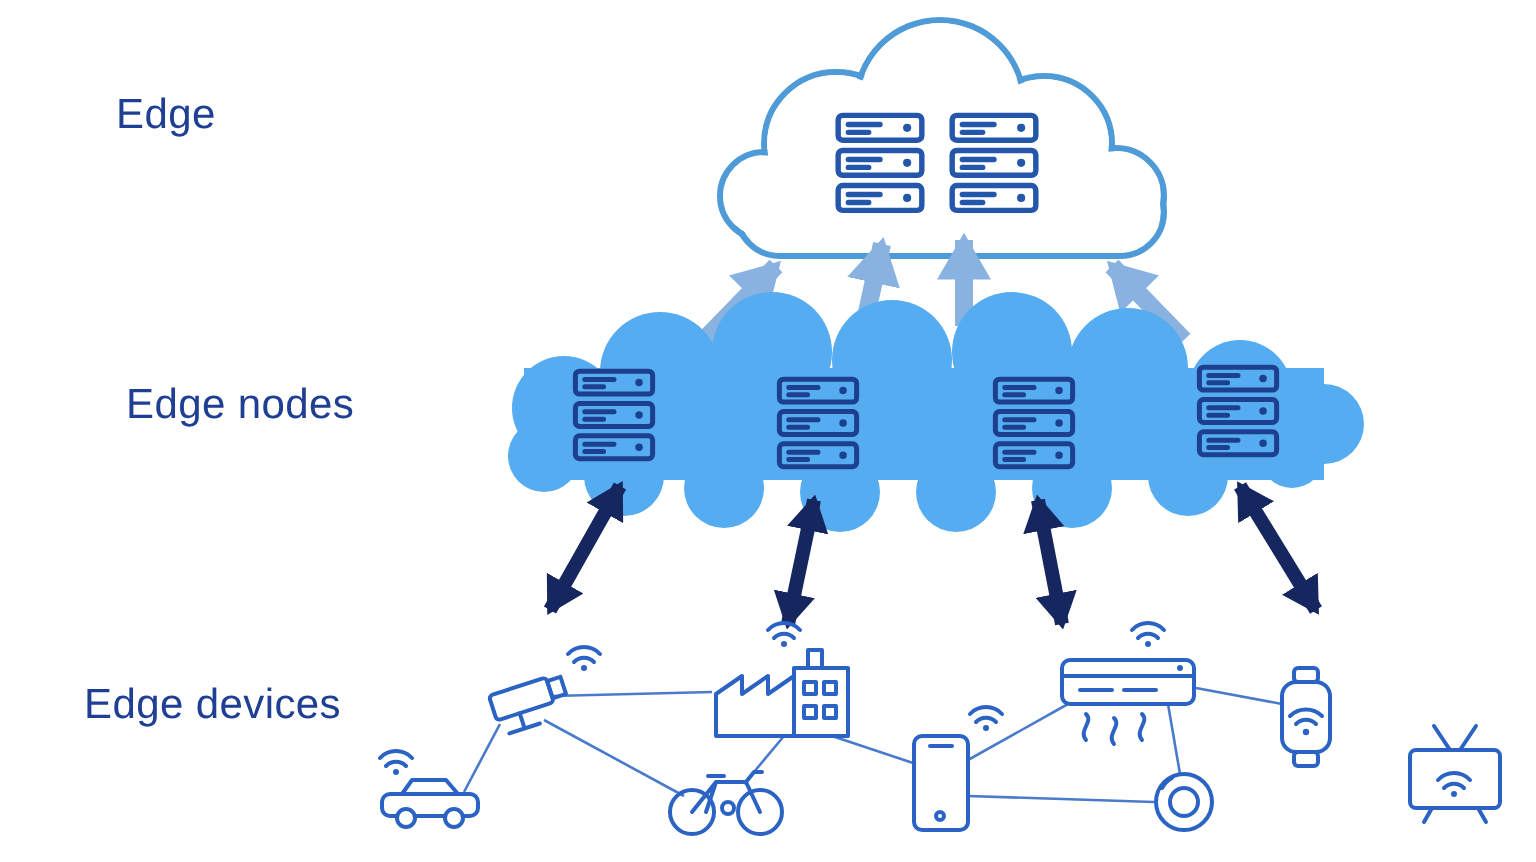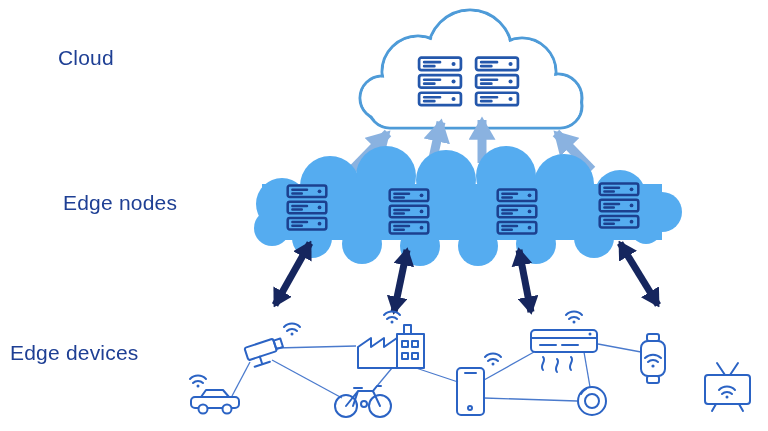--- a/index.html
+++ b/index.html
@@ -10,21 +10,21 @@
     overflow:hidden;
   }
   .layer-label{
     position:absolute;
     color:var(--label-text,#1e3f94);
     font-size:21px;font-weight:500;letter-spacing:.2px;
     user-select:none;
   }
   #lbl-cloud{left:58px;top:46px;}
   #lbl-edge-nodes{left:27px;top:191px;margin-left:36px;}
-  #lbl-edge-devices{left:10px;top:341px;text-align:right;}
+  #lbl-edge-devices{left:42px;top:341px;text-align:right;}
   svg.scene{position:absolute;left:0;top:0;}
   .c-outline{stroke:var(--cloud-outline);stroke-width:3;fill:none;}
   .c-mask{fill:#fff;stroke:none;}
   .c-cloudfill{fill:var(--edge-cloud-fill);stroke:none;}
   .c-srv{color:var(--cloud-servers);}
   .c-esrv{color:var(--edge-servers);}
   .arrow-light{stroke:var(--arrow-light);stroke-width:9;}
   .arrow-dark{stroke:var(--arrow-dark);stroke-width:7;}
   .headL{fill:var(--arrow-light);}
   .headD{fill:var(--arrow-dark);}
@@ -207,17 +207,17 @@
 
     <g class="c-dev">
       <rect x="705" y="375" width="45" height="29" rx="3"></rect>
       <path d="M725 375 l-8 -12 M730 375 l8 -12"></path>
       <circle class="dev-fill" cx="727" cy="397" r="1.5"></circle>
       <path d="M722 394 a7 7 0 0 1 10 0 M719 390 a11 11 0 0 1 16 0"></path>
       <path d="M716 404 l-4 7 M739 404 l4 7"></path>
     </g>
   </svg>
 
-  <div class="layer-label" id="lbl-cloud">Cloud</div>
+  <div class="layer-label" id="lbl-cloud">Edge</div>
   <div class="layer-label" id="lbl-edge-nodes">Edge nodes</div>
   <div class="layer-label" id="lbl-edge-devices">Edge devices</div>
 
 </div>
 
 </body></html>

